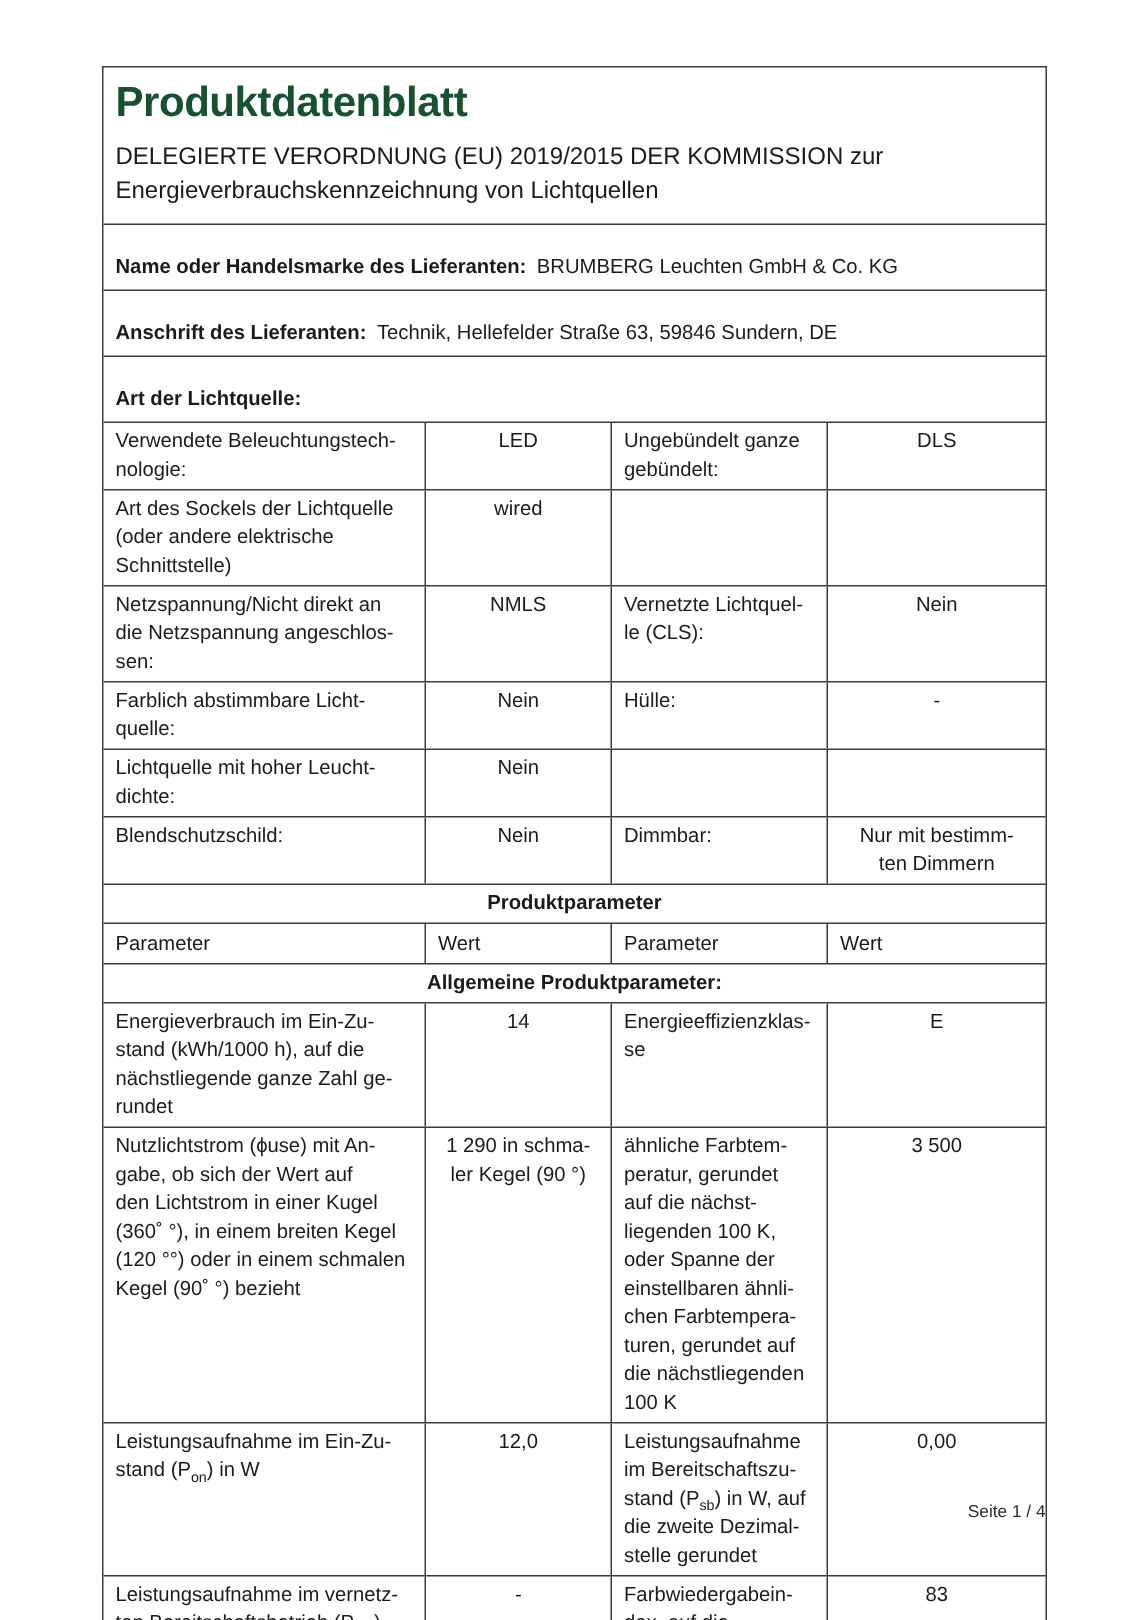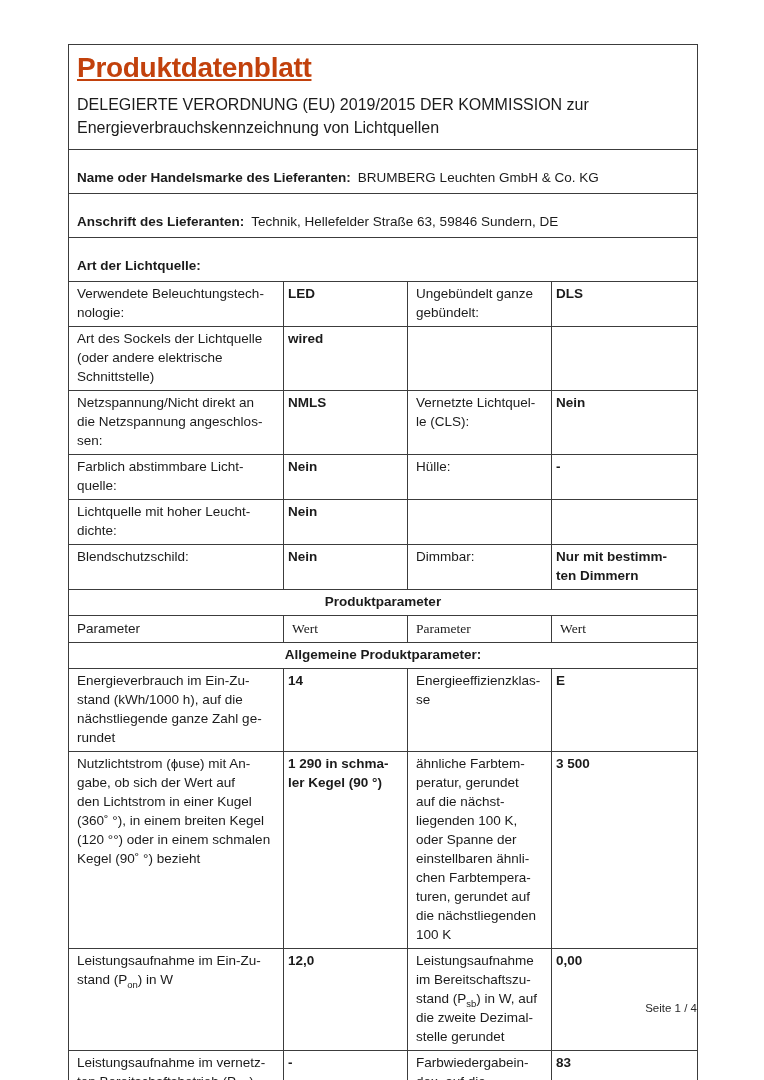--- a/index.html
+++ b/index.html
@@ -33,44 +33,44 @@
     display:grid;
     grid-template-columns:214px 124px 144px 1fr;
     border-top:1px solid var(--bc);
   }
   .cell{
     padding:2px 6px 4px 8px;
     white-space:pre-line;
     text-align:left;
     box-sizing:border-box;
   }
-  .cell.val{padding:2px 4px 4px 4px;font-weight:bold;}
+  .cell.val{text-align:center;padding:2px 4px 4px 4px;}
   .cell + .cell{border-left:1px solid var(--bc);}
   .span-row{
     border-top:1px solid var(--bc);
     text-align:center;font-weight:bold;
     padding:2px 4px 4px 4px;
   }
   .hdr-cell{padding:3px 6px 4px 8px;box-sizing:border-box;}
-  .hdr-cell + .hdr-cell{border-left:1px solid var(--bc);font-family:Liberation Serif, serif;}
+  .hdr-cell + .hdr-cell{border-left:1px solid var(--bc);}
   .row.cut{min-height:38px;}
   sub{font-size:9.5px;line-height:0;}
   .page-footer{
     position:absolute;left:68px;top:1002px;width:629px;
     text-align:right;font-size:11.5px;color:#2a2a2a;
   }
 </style>
 </head>
 <body>
 
 <div class="sheet">
   <div class="doc">
 
     <div class="title-box">
-      <div class="doc-title" style="color: #c2410c; text-decoration: underline;">Produktdatenblatt</div>
+      <div class="doc-title" style="color: #14532d;">Produktdatenblatt</div>
       <div class="subtitle">
         <div>DELEGIERTE VERORDNUNG (EU) 2019/2015 DER KOMMISSION zur</div>
         <div>Energieverbrauchskennzeichnung von Lichtquellen</div>
       </div>
     </div>
 
     <div class="info-row">
       <span class="info-label">Name oder Handelsmarke des Lieferanten:</span><span class="info-value">BRUMBERG Leuchten GmbH &amp; Co. KG</span>
     </div>
     <div class="info-row">

